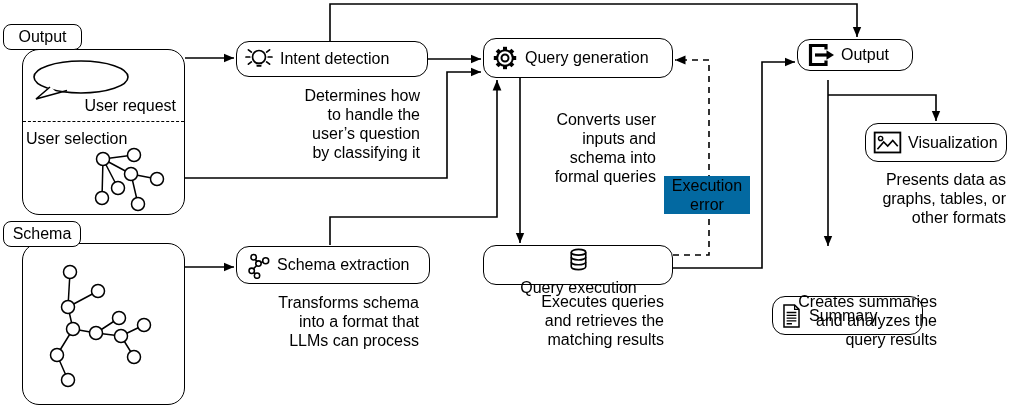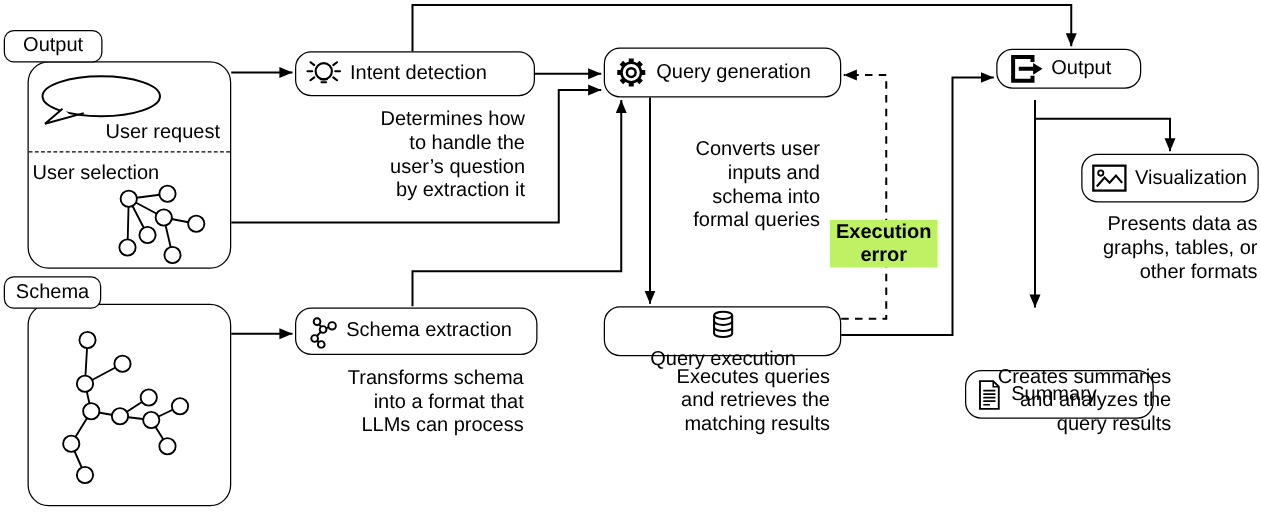--- a/index.html
+++ b/index.html
@@ -24,21 +24,21 @@
     box-sizing:border-box;
   }
   .tab{
     position:absolute;z-index:3;background:#fff;border:1.6px solid #000;border-radius:8px;
     display:flex;align-items:center;justify-content:center;font-size:16px;box-sizing:border-box;
   }
   .innersvg{position:absolute;left:0;top:0;z-index:1;pointer-events:none;}
   .intext{position:absolute;z-index:2;font-size:16px;white-space:nowrap;}
   .divider{position:absolute;left:0;right:0;border-top:1.6px dashed #000;z-index:2;}
   .floatlabel{
-    position:absolute;z-index:3;background:#bef264;text-align:center;font-size:16px;line-height:19px;font-weight:bold;
+    position:absolute;z-index:3;background:#0369a1;text-align:center;font-size:16px;line-height:19px;
   }
 </style>
 </head>
 <body>
 
 <div id="diagram">
 
   <svg class="wires" width="1009" height="410" viewBox="0 0 1009 410">
     <defs>
       <marker id="arr" markerUnits="userSpaceOnUse" markerWidth="12" markerHeight="10" refX="10.5" refY="5" orient="auto">
@@ -115,21 +115,21 @@
         <path d="M12.6,19.4 H17.4 M13.2,21.8 H16.8"></path>
         <path d="M2,13 H5.8 M4.4,5.8 L7.4,8.1 M4.4,20.2 L7.4,17.9"></path>
         <path d="M28,13 H24.2 M25.6,5.8 L22.6,8.1 M25.6,20.2 L22.6,17.9"></path>
       </svg>
     </span>
     <span class="label">Intent detection</span>
   </div>
   <div class="caption" style="right:589px;top:86px;">Determines how
 to handle the
 user’s question
-by extraction it</div>
+by classifying it</div>
 
   <div class="node" style="left:483px;top:38px;width:190px;height:40px;">
     <span class="icon">
       <svg width="28" height="28" viewBox="0 0 28 28">
         <g stroke="#000" fill="none">
           <circle cx="14" cy="14" r="7.8" stroke-width="2"></circle>
           <circle cx="14" cy="14" r="3.5" stroke-width="2"></circle>
           <g stroke-width="4">
             <path d="M21.8,14 L25.2,14"></path>
               <path d="M19.5,19.5 L21.9,21.9"></path>

